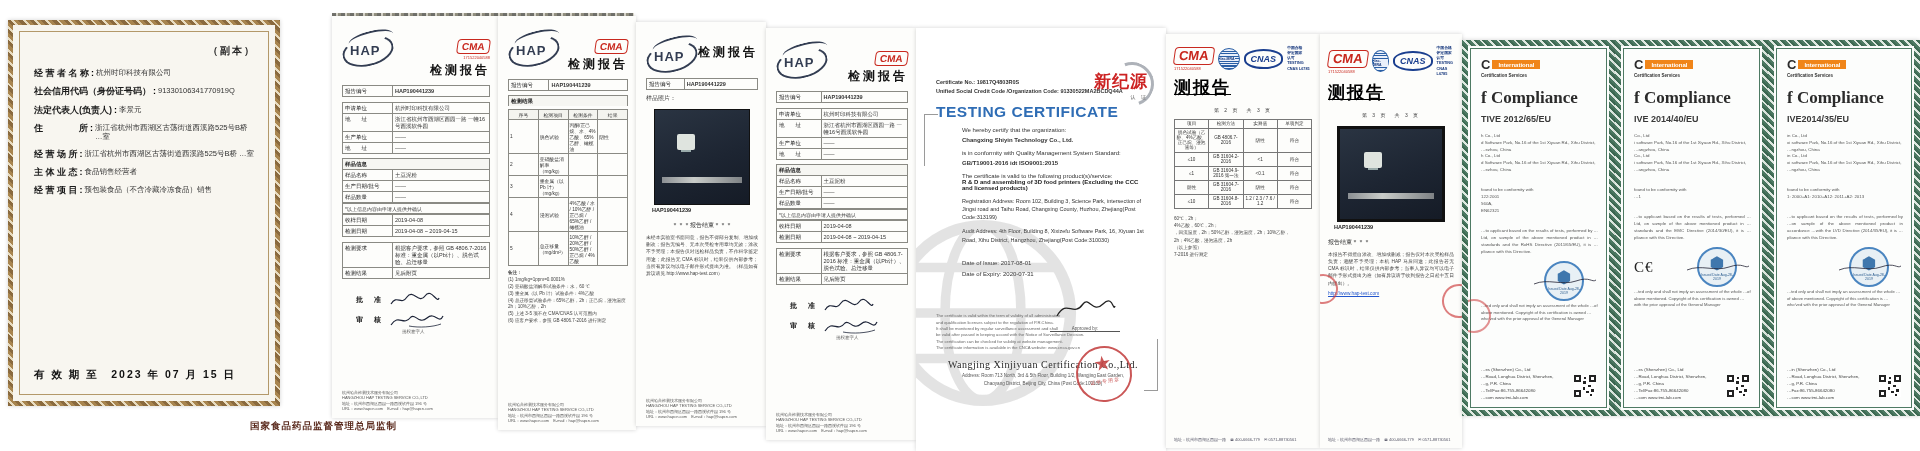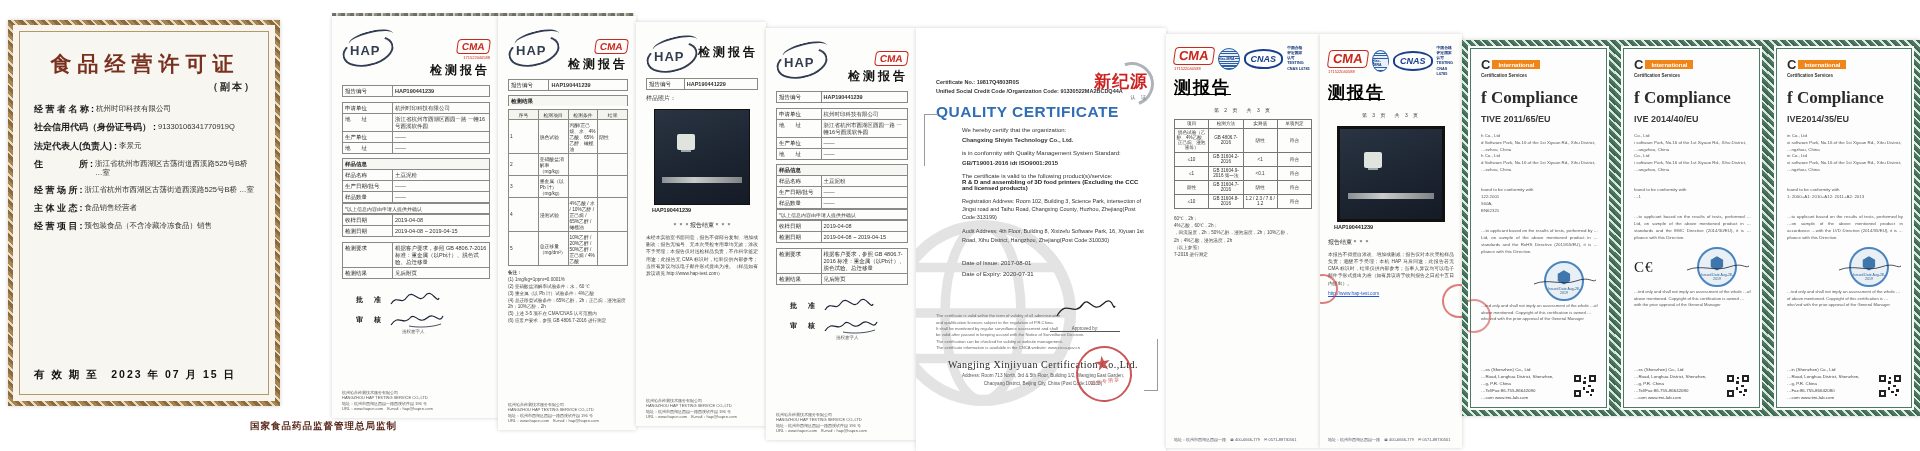--- a/index.html
+++ b/index.html
@@ -133,21 +133,20 @@
 </head>
 <body>
 
 <div id="strip">
 
   <div class="scanstrip"></div>
 
   <div class="cert" style="left:8px;top:20px;width:272px;height:386px;background:#f7f5ee;">
     <div class="lic-border">
       <div class="lic-inner">
-        <div class="lic-title">食品经营许可证</div>
         <div class="lic-sub">（副本）</div>
         <div class="lic-fields">
             <div class="lic-field">
             <span class="lic-label">经 营 者 名 称</span>
             <span class="lic-sep">:</span>
             <span class="lic-value">杭州时印科技有限公司</span>
           </div>
             <div class="lic-field">
             <span class="lic-label">社会信用代码（身份证号码）</span>
             <span class="lic-sep">:</span>
@@ -526,21 +525,21 @@
     <div class="xjy">
       <span class="xjy-swirl"></span>
       <div class="xjy-txt">新纪源</div>
       <div class="xjy-sub">认 证</div>
     </div>
     <div class="q-meta">
       <div><span>Certificate No.:</span> <span>19817Q4803R0S</span></div>
       <div><span>Unified Social Credit Code /Organization Code:</span> <span>91330522MA2BCDQ44A</span></div>
     </div>
     <div class="q-title">
-      <div>QUALITY CERTIFICATE</div>
+      <div>TESTING CERTIFICATE</div>
     </div>
     <div class="q-line">We hereby certify that the organization:</div>
     <div class="q-line b">Changxing Shiyin Technology Co., Ltd.</div>
     <div class="q-line" style="margin-top:7px;">is in conformity with Quality Management System Standard:</div>
     <div class="q-line b">GB/T19001-2016 idt ISO9001:2015</div>
     <div class="q-line" style="margin-top:7px;">The certificate is valid to the following product(s)/service:</div>
     <div class="q-scope">R &amp; D and assembling of 3D food printers (Excluding the CCC and licensed products)</div>
     <div class="q-addr">Registration Address: Room 102, Building 3, Science Park, intersection of Jingsi road and Taihu Road, Changxing County, Huzhou, Zhejiang(Post Code:313199)</div>
     <div class="q-addr">Audit Address: 4th Floor, Building 8, Xixizefu Software Park, 16, Xiyuan 1st Road, Xihu District, Hangzhou, Zhejiang(Post Code:310030)</div>
     <div class="q-dates">
@@ -680,21 +679,21 @@
 
   <div class="cert comp" style="left:1462px;top:40px;width:153px;height:376px;">
     <div class="comp-inner">
       <div class="redstamp-left"></div>
       <div class="ics-logo">
         <span class="ics-c">C</span>
         <span class="ics-box">International</span>
       </div>
       <div class="ics-sub">Certification Services</div>
       <div class="comp-title">f Compliance</div>
-      <div class="comp-directive">TIVE 2011/65/EU</div>
+      <div class="comp-directive">TIVE 2012/65/EU</div>
       <div class="comp-body">
           <div>h Co., Ltd</div>
           <div>d Software Park, No.16 of the 1st Xiyuan Rd., Xihu District,</div>
           <div>…ezhou, China</div>
           <div>h Co., Ltd</div>
           <div>d Software Park, No.16 of the 1st Xiyuan Rd., Xihu District,</div>
           <div>…ezhou, China</div>
         </div>
       <div class="comp-conf">
           <div>found to be conformity with</div>

